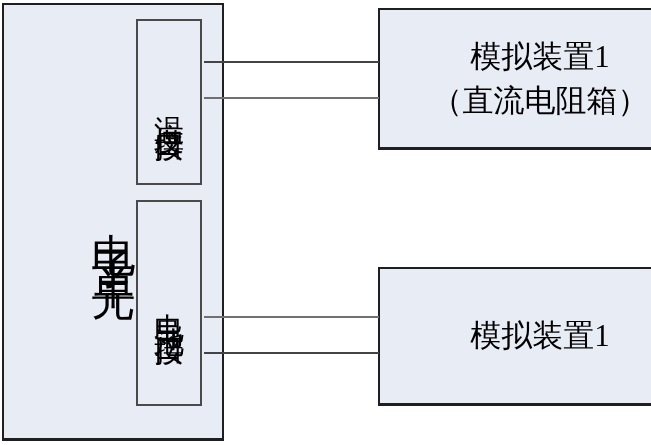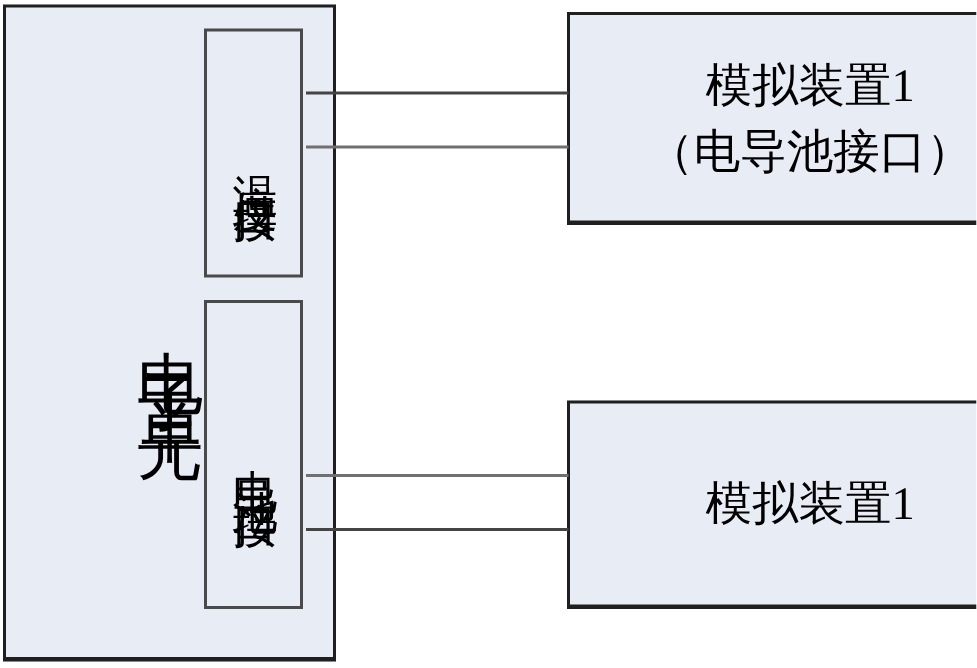--- a/index.html
+++ b/index.html
@@ -102,21 +102,21 @@
 
   <div class="wire wire-1 wire-dark"></div>
   <div class="wire wire-2 wire-gray"></div>
 
   <div class="wire wire-3 wire-gray"></div>
   <div class="wire wire-4 wire-dark"></div>
 
   <div class="box device device-dc">
     <div class="device-text">
       <div>模拟装置1</div>
-      <div>（电导池接口）</div>
+      <div>（直流电阻箱）</div>
     </div>
   </div>
 
   <div class="box device device-ac">
     <div class="device-text">
       <div>模拟装置1</div>
     </div>
   </div>
 
 </div>

